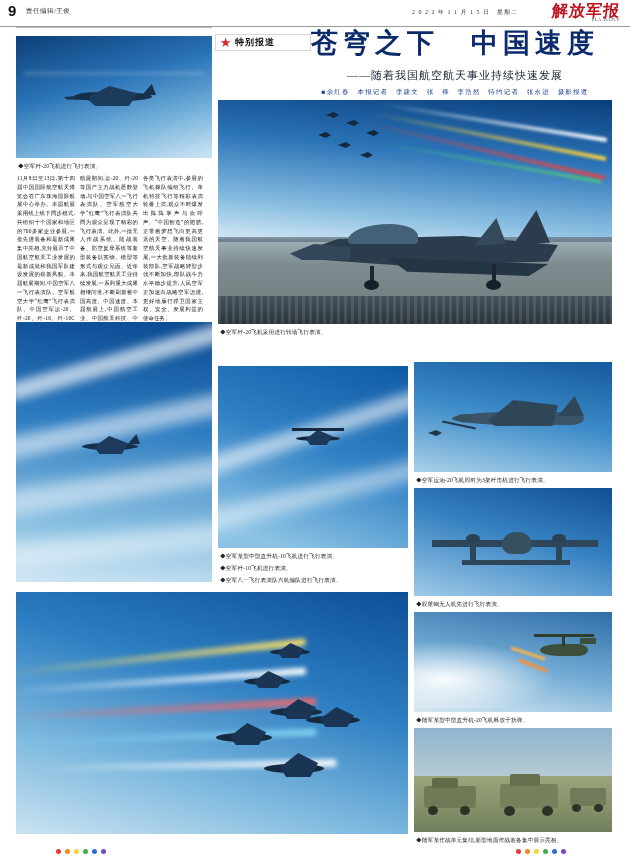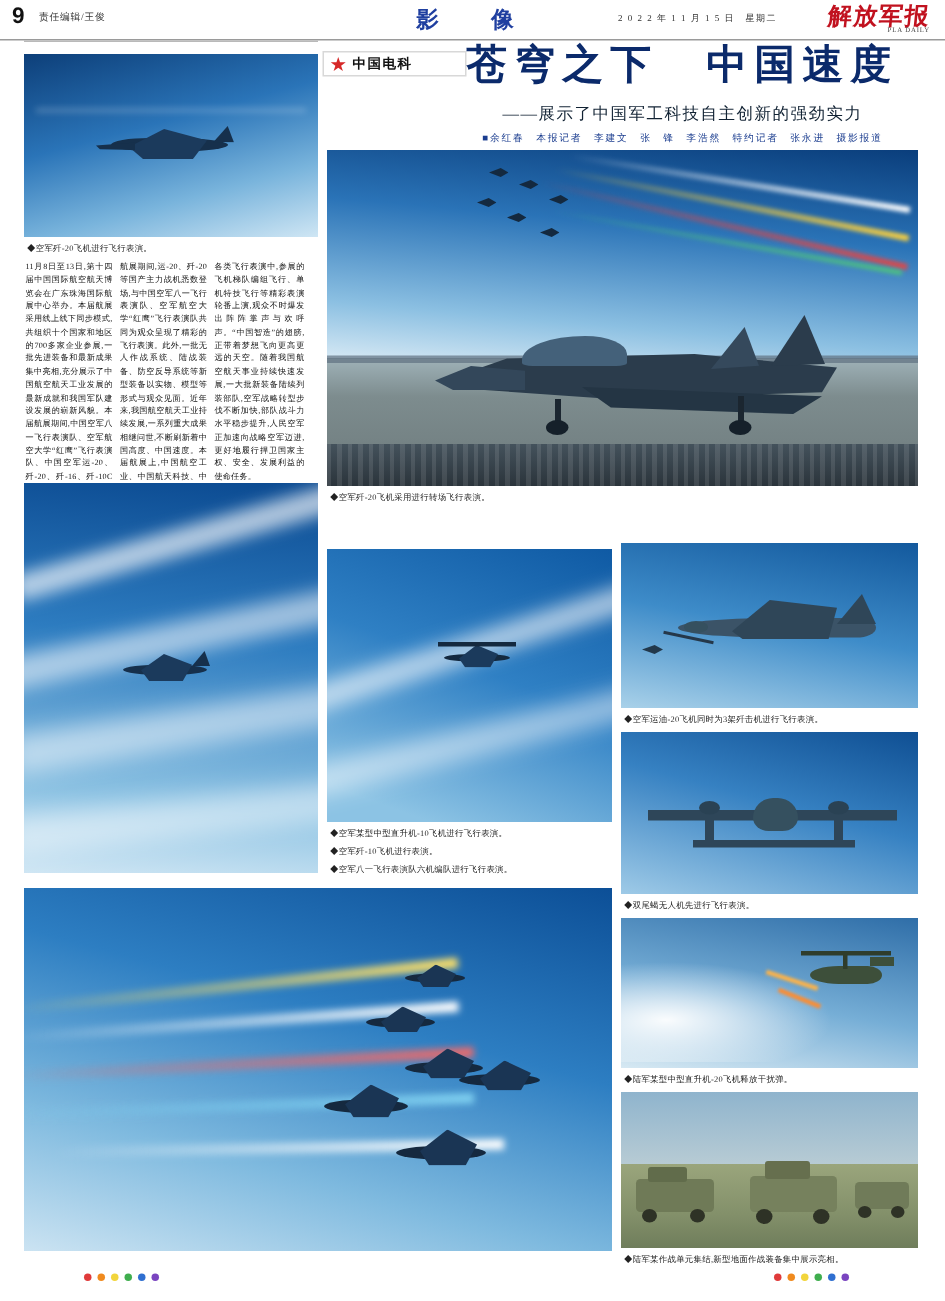--- a/index.html
+++ b/index.html
@@ -91,36 +91,35 @@
   .dots i{display:block;width:5px;height:5px;border-radius:50%;}
   
   .sky1{background:linear-gradient(170deg,#1a5fa8 0%,#4d9ad6 35%,#a8d2ea 75%,#d7e9f4 100%);}
 </style>
 </head>
 <body>
 
 <div class="masthead">
   <div class="page-num">9</div>
   <div class="editor-line">责任编辑/王俊</div>
-  <div class="masthead-title">影　像</div>
   <div class="masthead-date">2 0 2 2 年 1 1 月 1 5 日　星期二</div>
   <div class="logo-box">
     <div class="logo-text">解放军报</div>
     <div class="logo-sub">PLA DAILY</div>
   </div>
 </div>
 
 <div class="rule-top"></div>
 
 <div class="flag-badge">
   <span class="star">★</span>
-  <span class="lbl">中国电科</span>
+  <span class="lbl">特别报道</span>
 </div>
 <div class="headline">苍穹之下　中国速度</div>
-<div class="subhead">——展示了中国军工科技自主创新的强劲实力</div>
+<div class="subhead">——随着我国航空航天事业持续快速发展</div>
 <div class="byline">■余红春　本报记者　李建文　张　锋　李浩然　特约记者　张永进　摄影报道</div>
 
 <div class="photo sky1" style="left:16px;top:36px;width:196px;height:122px;">
   <div style="position:absolute;left:0;top:0;width:100%;height:100%;background:linear-gradient(165deg,#0d3f79 0%,#2a74b8 40%,#79b4dc 72%,#cfe6f4 100%);"></div>
 
   <div style="position:absolute;left:40px;top:48px;width:110px;height:26px;">
     <div style="position:absolute;left:18px;top:8px;width:78px;height:9px;background:#16304c;border-radius:40% 60% 50% 50%/60%;"></div>
     <div style="position:absolute;left:30px;top:2px;width:52px;height:20px;background:#1b3a5c;clip-path:polygon(0 60%,45% 0,100% 38%,82% 100%,18% 100%);"></div>
     <div style="position:absolute;left:8px;top:11px;width:26px;height:5px;background:#16304c;clip-path:polygon(0 40%,100% 0,100% 100%,10% 90%);"></div>
     <div style="position:absolute;left:86px;top:0px;width:14px;height:11px;background:#16304c;clip-path:polygon(0 100%,70% 0,100% 100%);"></div>

